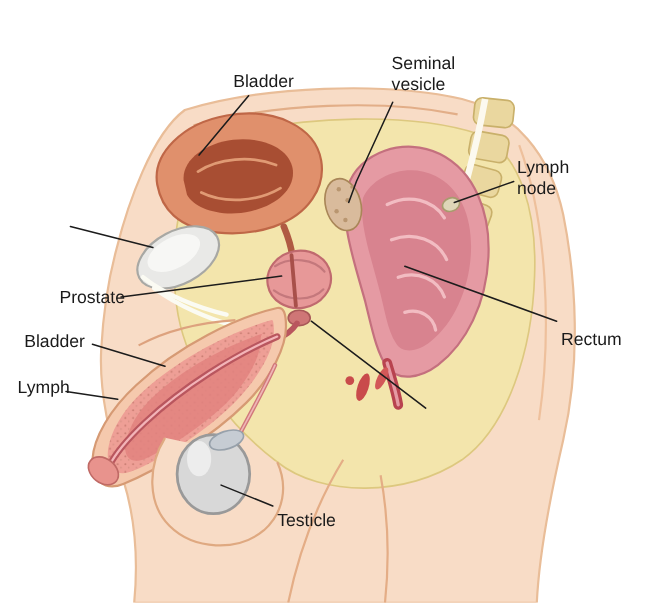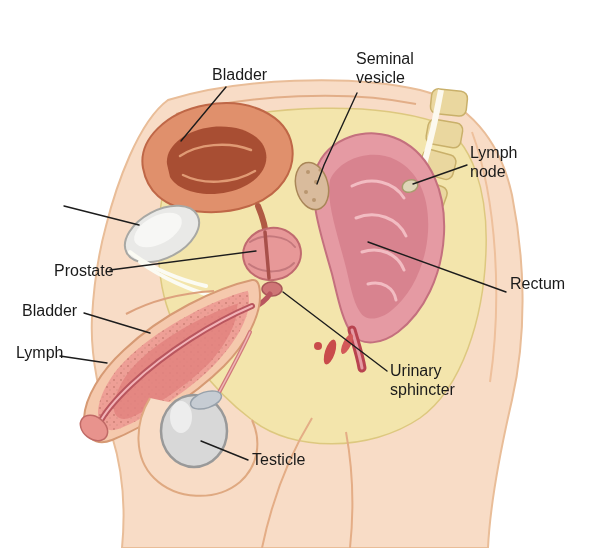--- a/index.html
+++ b/index.html
@@ -166,17 +166,15 @@
   </svg>
 
   <div class="label" style="left:212px;top:66px">Bladder</div>
   <div class="label" style="left:356px;top:50px">Seminal
 vesicle</div>
   <div class="label" style="left:470px;top:144px">Lymph
 node</div>
   <div class="label" style="left:54px;top:262px">Prostate</div>
   <div class="label" style="left:22px;top:302px">Bladder</div>
   <div class="label" style="left:16px;top:344px">Lymph</div>
-  <div class="label" style="left:510px;top:275px">Rectum</div>
-  <div class="label" style="left:390px;top:362px">Urinary
-sphincter</div>
-  <div class="label" style="left:252px;top:451px">Testicle</div>
+  <div class="label" style="left:510px;top:301px">Rectum</div>
+  <div class="label" style="left:252px;top:465px">Testicle</div>
 </div>
 
 </body></html>

